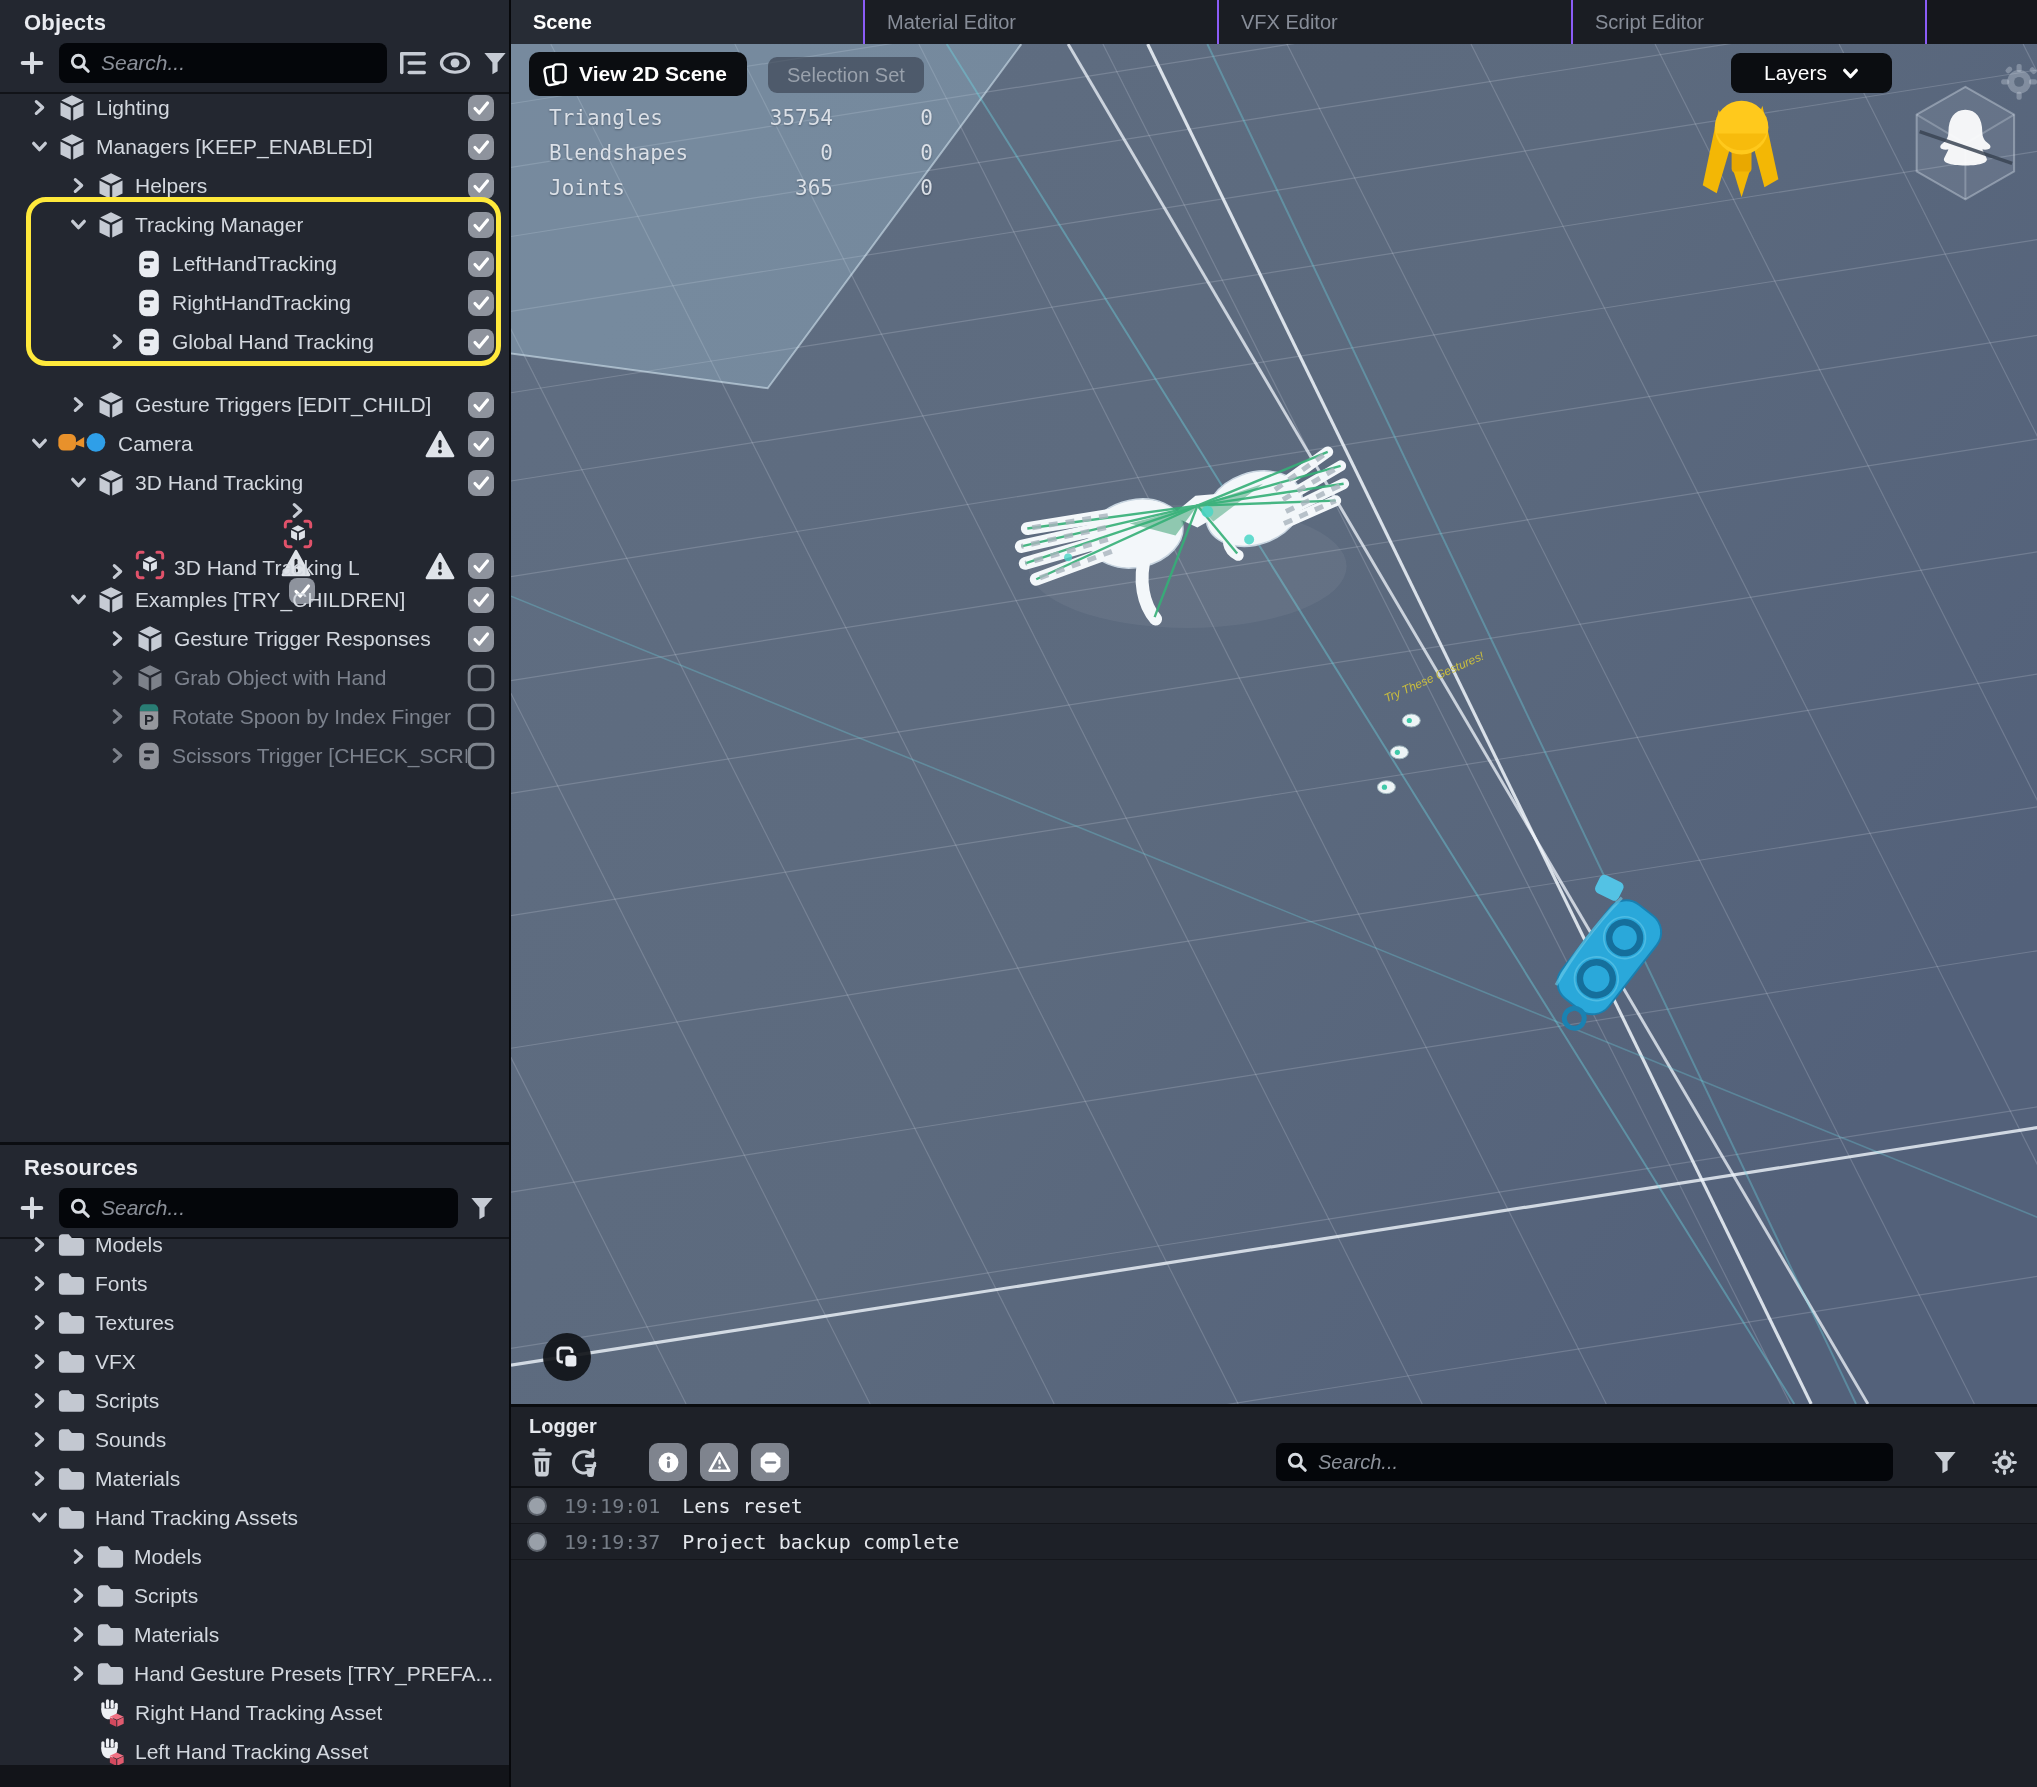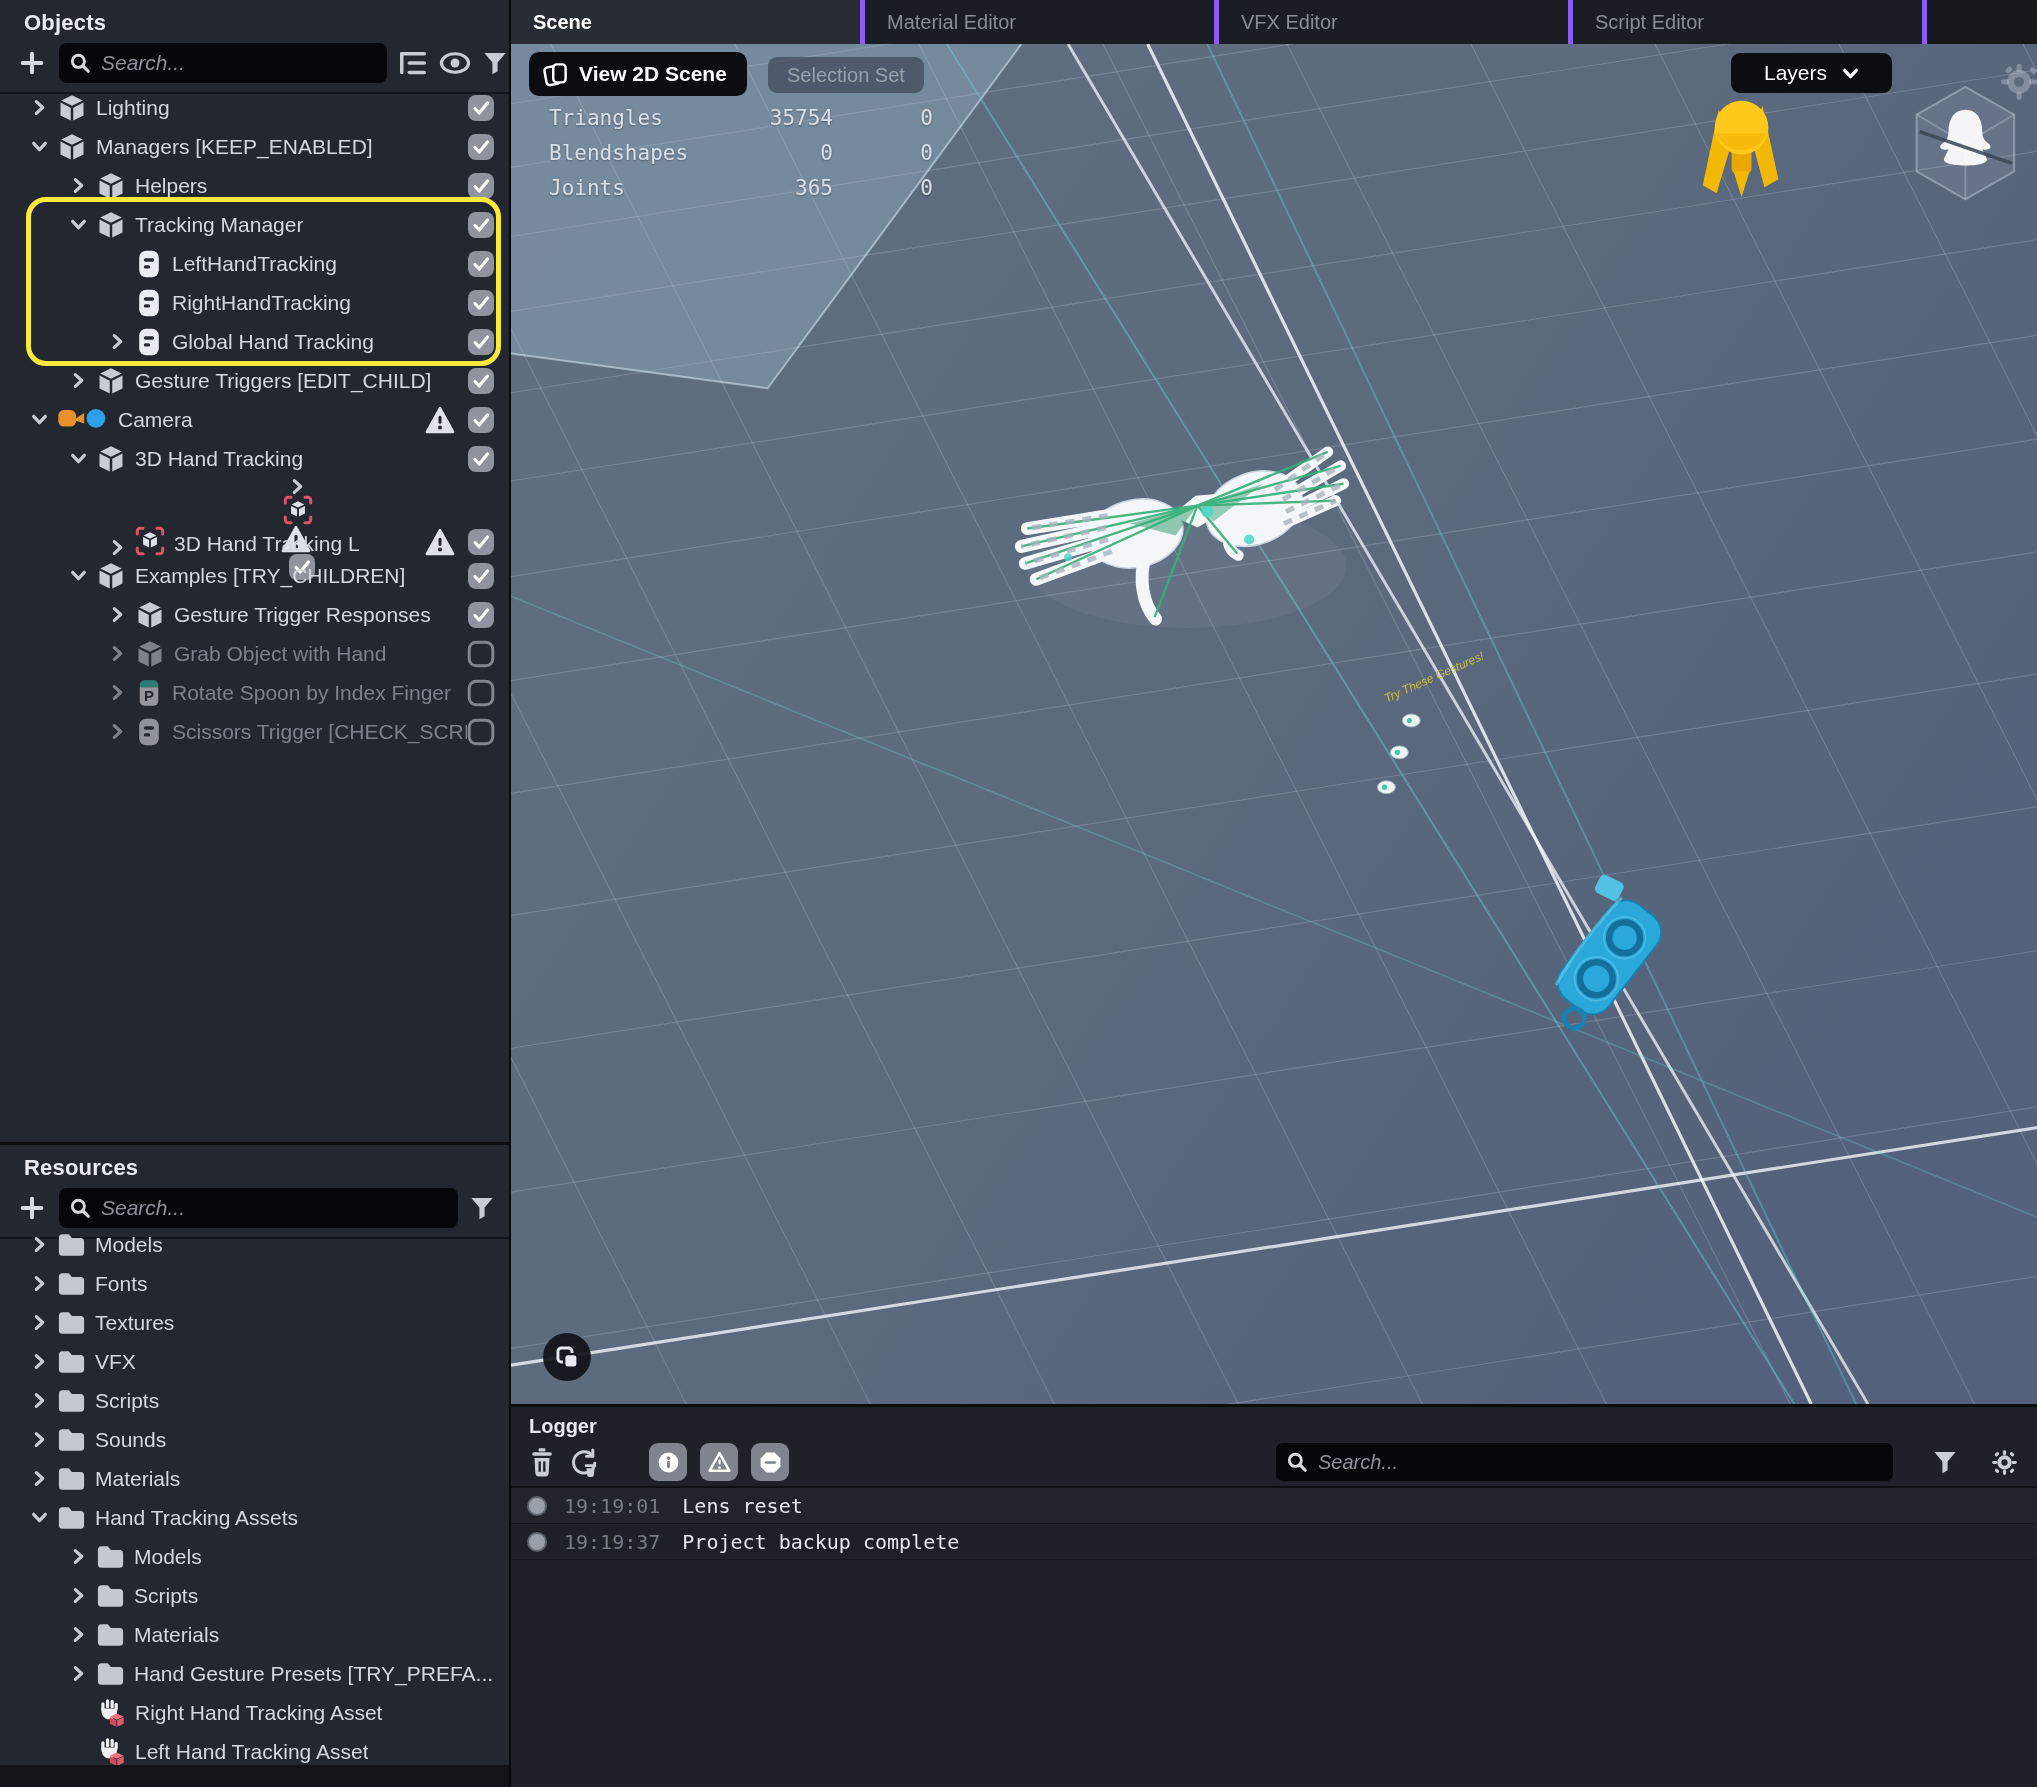--- a/index.html
+++ b/index.html
@@ -28,21 +28,21 @@
   .tlabel{overflow:hidden;flex-shrink:1;}
   .sp{flex:1;min-width:0;}
   .warn{flex:none;display:flex;align-items:center;margin-right:12px;}
   .cbox{flex:none;display:flex;align-items:center;cursor:pointer;}
   .hl-box{position:absolute;left:26px;top:197px;width:475px;height:169px;border:5px solid #ffe93b;border-radius:20px;pointer-events:none;box-sizing:border-box;}
   .left-bottom-bar{position:absolute;left:0;right:0;bottom:0;height:22px;background:#121419;}
   
   .right{flex:1;display:flex;flex-direction:column;min-width:0;}
   .tabs{height:44px;display:flex;background:#15171c;flex:none;}
   .tab{width:354px;display:flex;align-items:center;padding-left:22px;box-sizing:border-box;
-       font-size:20px;color:#878d98;background:#1a1d23;border-right:5px solid #8b5cf6;cursor:pointer;}
+       font-size:20px;color:#878d98;background:#1a1d23;border-right:2px solid #8b5cf6;cursor:pointer;}
   .tab.active{background:#272c35;color:#ffffff;font-weight:bold;}
   .viewport{position:relative;height:1360px;flex:none;overflow:hidden;background:#5c6a7e;}
   .scene-svg{position:absolute;left:0;top:0;}
   .btn-view2d{position:absolute;left:18px;top:8px;height:44px;background:#0b0d11;border-radius:10px;
        display:flex;align-items:center;gap:10px;padding:0 20px 0 13px;color:#fff;font-size:21px;font-weight:bold;cursor:pointer;}
   .btn-selection{position:absolute;left:257px;top:13px;height:36px;background:rgba(54,62,76,.62);border-radius:9px;
        display:flex;align-items:center;padding:0 19px;color:#99a1ac;font-size:20px;cursor:pointer;}
   .stats{position:absolute;left:18px;top:56px;font-family:"DejaVu Sans Mono",monospace;font-size:21px;color:#dbe0e7;text-shadow:0 1px 2px rgba(25,35,48,.45);}
   .stat-row{display:flex;height:35px;align-items:center;margin-left:20px;}
   .stat-label{width:214px;}
@@ -265,21 +265,21 @@
             </span>
             <span class="tlabel">Global Hand Tracking</span>
             <span class="sp"></span>
             <span class="cbox">
               <svg width="28" height="28" viewBox="0 0 28 28">
                 <rect x="1" y="1" width="26" height="26" rx="8" fill="#8e939d"></rect>
                 <path d="M8 14.5 l4.2 4.5 L20.5 9" stroke="#fff" stroke-width="3.2" fill="none" stroke-linecap="round" stroke-linejoin="round"></path>
               </svg>
             </span>
           </div>
-          <div class="trow" style="padding-left: 57px;">
+          <div class="trow" style="padding-left: 57px; margin-top: 24px;">
             <span class="chev">
               <svg width="17" height="17" viewBox="0 0 16 16">
                 <path d="M5 2.5 11 8 5 13.5" stroke="currentColor" stroke-width="3" fill="none" stroke-linecap="round" stroke-linejoin="round"></path>
               </svg>
             </span>
             <span class="ticon">
               <svg width="30" height="30" viewBox="0 0 24 24">
                 <g fill="#c6cbd4">
                   <path d="M12 1.8 20.6 6 12 10.2 3.4 6Z"></path>
                   <path d="M2.8 7.6 11 11.7 V22 L2.8 17.9Z"></path>

